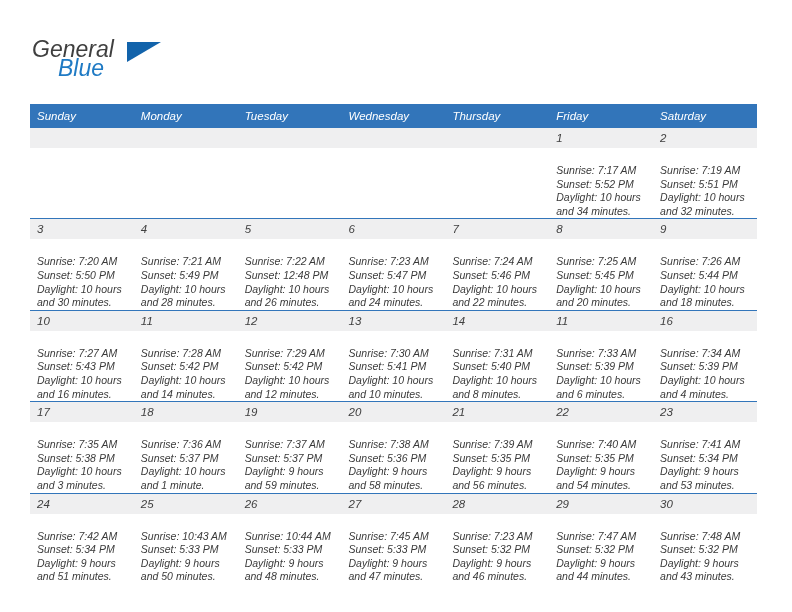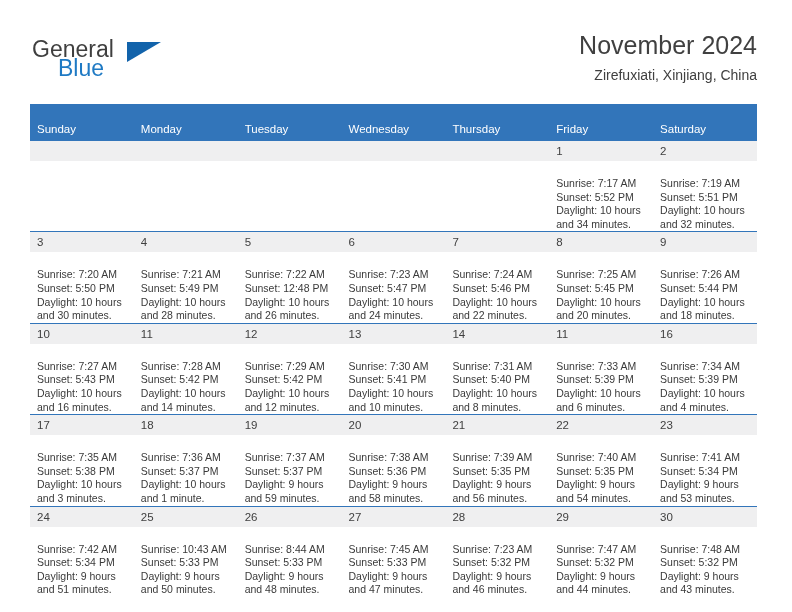--- a/index.html
+++ b/index.html
@@ -13,20 +13,21 @@
     background: #ffffff;
     font-family: "Liberation Sans", sans-serif;
     color: #333333;
     overflow: hidden;
   }
   .page {
     position: relative;
     width: 708px;
     height: 612px;
     box-sizing: border-box;
+    font-style: italic;
   }
 
   
   .header {
     position: absolute;
     left: 0;
     top: 0;
     width: 792px;
     height: 104px;
   }
@@ -102,21 +103,21 @@
   }
   table.cal-table col {
     width: 103.85px;
   }
   thead th {
     background: #3275ba;
     color: #ffffff;
     font-size: 11.5px;
     font-weight: normal;
     text-align: left;
-    padding: 18px 0 5px 7px;
+    padding: 5px 0 5px 7px;
     height: 13px;
     font-family: "Liberation Sans", sans-serif;
   }
   tbody td {
     vertical-align: top;
     padding: 0;
     border-top: 1.5px solid #3275ba;
     height: 86px;
     background: #ffffff;
   }
@@ -156,24 +157,20 @@
 <div class="page">
 
   <div class="header">
 
     <div class="logo">
       <span class="logo-general">General</span>
       <span class="logo-tri"></span>
       <span class="logo-blue">Blue</span>
     </div>
 
-    <div class="title-block">
-      <div class="cal-title">November 2024</div>
-      <div class="cal-subtitle">Zirefuxiati, Xinjiang, China</div>
-    </div>
 
   </div>
 
   <div class="calendar">
     <table class="cal-table">
       <colgroup>
         <col>
           <col>
           <col>
           <col>
@@ -413,21 +410,21 @@
               <div class="daynum">25</div>
               <div class="dayinfo">
                 <div>Sunrise: 10:43 AM</div>
                 <div>Sunset: 5:33 PM</div>
                 <div class="wrapline">Daylight: 9 hours and 50 minutes.</div>
               </div>
             </td>
             <td class="">
               <div class="daynum">26</div>
               <div class="dayinfo">
-                <div>Sunrise: 8:44 AM</div>
+                <div>Sunrise: 10:44 AM</div>
                 <div>Sunset: 5:33 PM</div>
                 <div class="wrapline">Daylight: 9 hours and 48 minutes.</div>
               </div>
             </td>
             <td class="">
               <div class="daynum">27</div>
               <div class="dayinfo">
                 <div>Sunrise: 7:45 AM</div>
                 <div>Sunset: 5:33 PM</div>
                 <div class="wrapline">Daylight: 9 hours and 47 minutes.</div>

